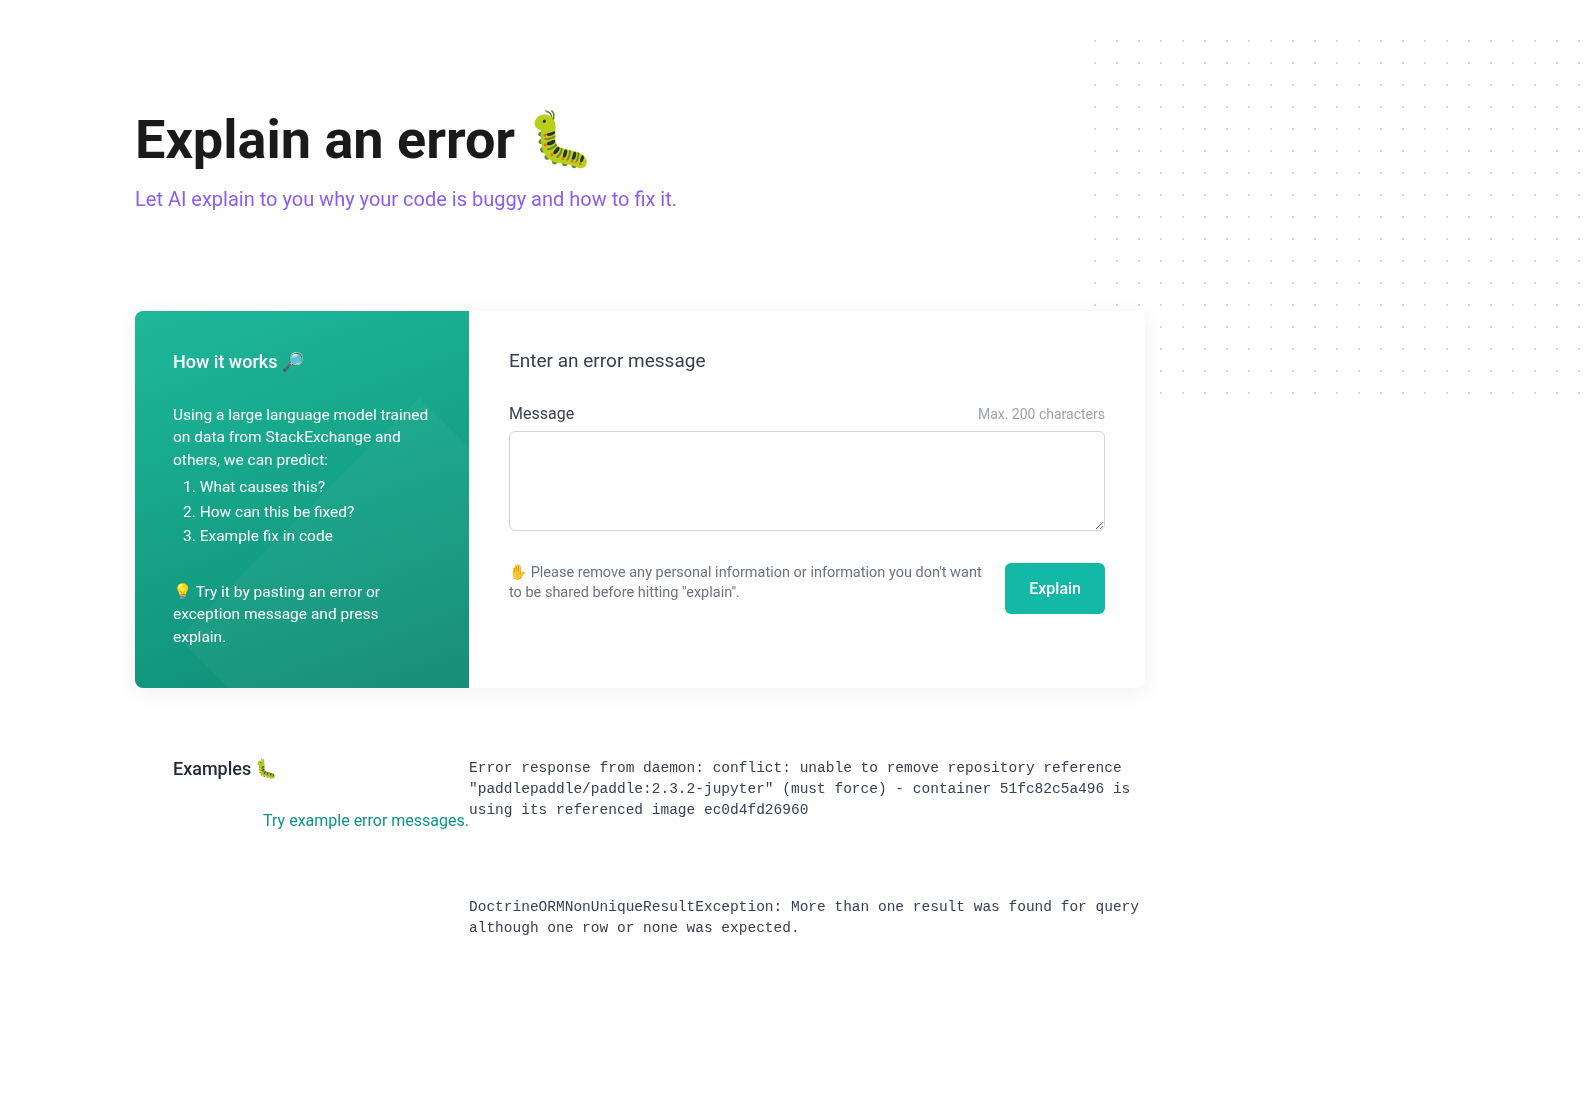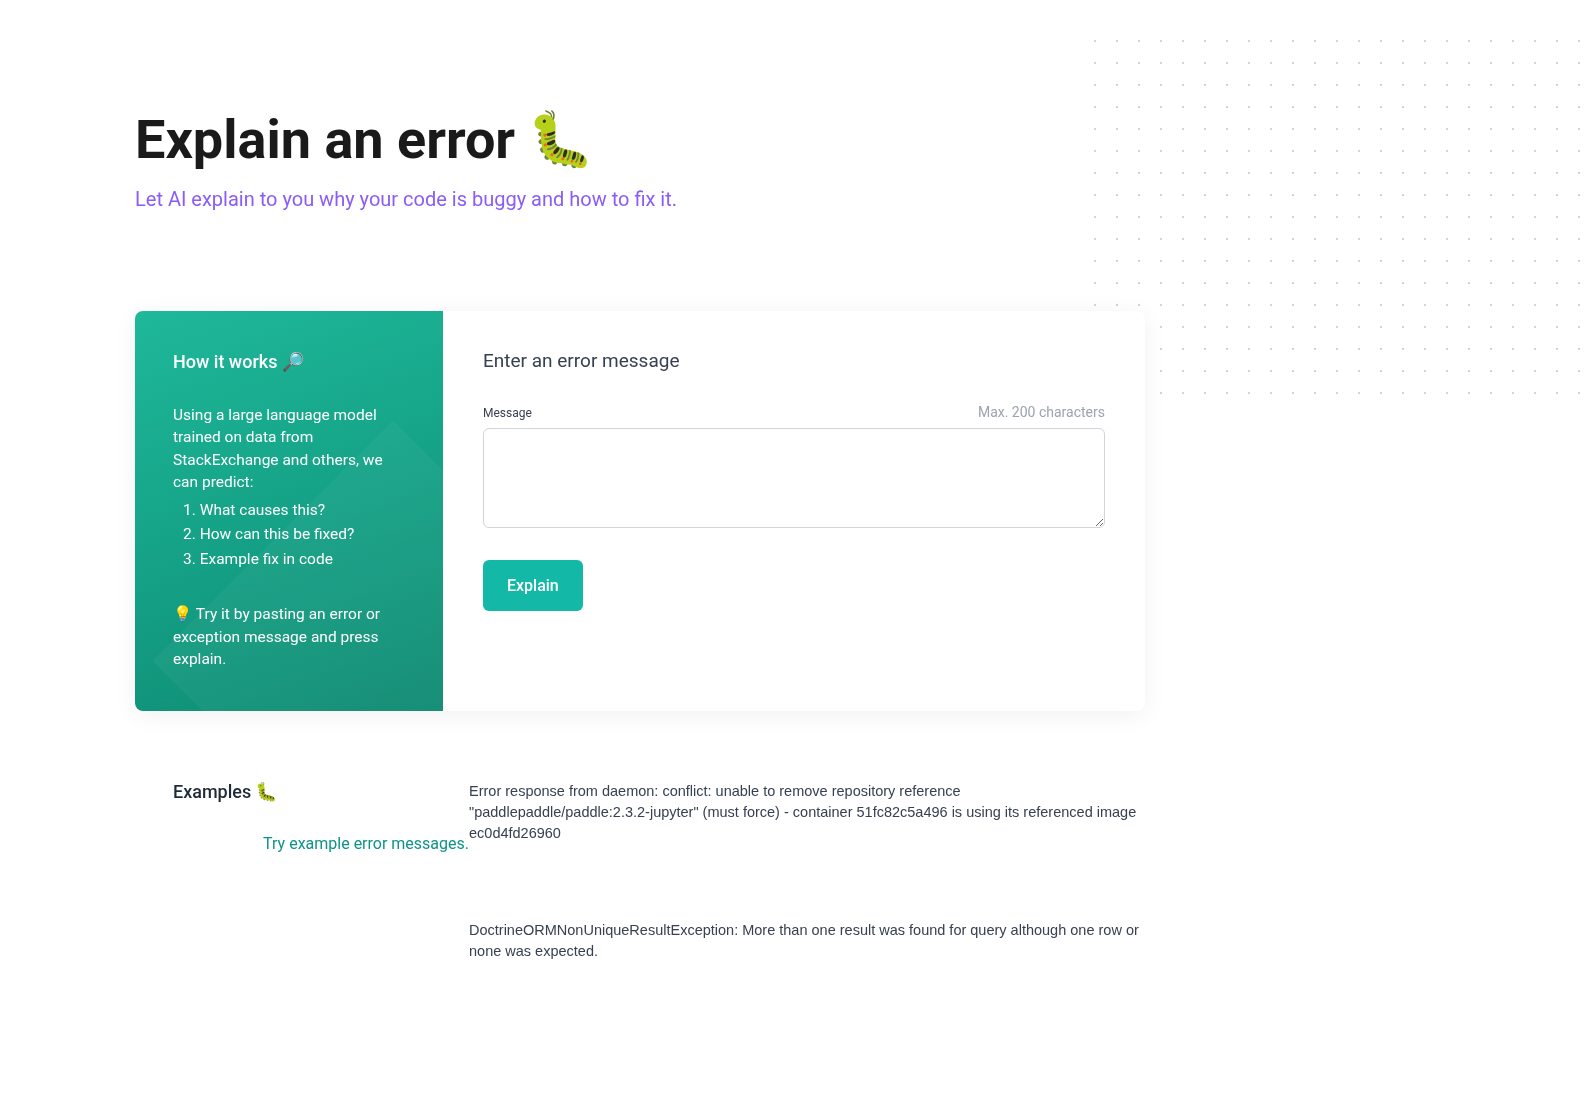--- a/index.html
+++ b/index.html
@@ -47,21 +47,21 @@
     }
     .main-card {
       display: flex;
       background: #ffffff;
       border-radius: 8px;
       box-shadow: 0 4px 24px rgba(0,0,0,0.06);
       overflow: hidden;
       width: 1010px;
     }
     .sidebar-panel {
-      width: 308px;
+      width: 334px;
       background: linear-gradient(160deg, #1fb89a 0%, #14a085 55%, #0f8a72 100%);
       color: #ffffff;
       padding: 40px 34px 40px 38px;
       position: relative;
       overflow: hidden;
     }
     .sidebar-panel::after {
       content: '';
       position: absolute;
       bottom: -120px;
@@ -105,21 +105,21 @@
       color: #374151;
       margin-bottom: 32px;
     }
     .label-row {
       display: flex;
       justify-content: space-between;
       align-items: baseline;
       margin-bottom: 8px;
     }
     .msg-label {
-      font-size: 12px;
+      font-size: 16px;
       color: #374151;
     }
     .char-limit {
       font-size: 14px;
       color: #9ca3af;
     }
     .msg-textarea {
       width: 100%;
       height: 100px;
       border: 1px solid #d1d5db;
@@ -169,21 +169,21 @@
     }
     .examples-desc {
       font-size: 16px;
       color: #0d9488;
       text-align: right;
     }
     .examples-right {
       flex: 1;
     }
     .example-item {
-      font-family: Liberation Sans, sans-serif;
+      font-family: Liberation Mono, monospace;
       font-size: 14.5px;
       color: #374151;
       line-height: 1.45;
       margin-bottom: 76px;
       cursor: pointer;
     }
   </style>
 </head>
 <body>
 
@@ -211,20 +211,21 @@
     </div>
 
     <div class="form-panel">
       <h3 class="form-title">Enter an error message</h3>
       <div class="label-row">
         <span class="msg-label">Message</span>
         <span class="char-limit">Max. 200 characters</span>
       </div>
       <textarea class="msg-textarea" style=""></textarea>
       <div class="action-row">
+        <p class="privacy-note">✋ Please remove any personal information or information you don't want to be shared before hitting "explain".</p>
         <button class="explain-btn">Explain</button>
       </div>
     </div>
 
   </div>
 
   <div class="examples-section">
     <div class="examples-left">
       <h3 class="examples-title">Examples 🐛</h3>
       <p class="examples-desc">Try example error messages.</p>

